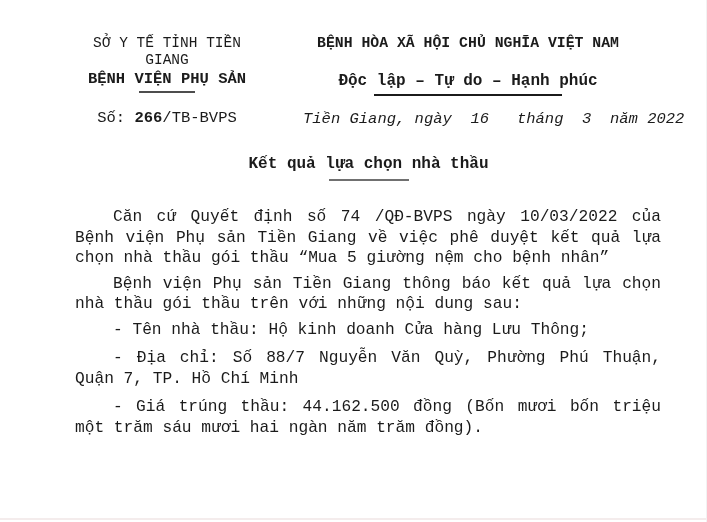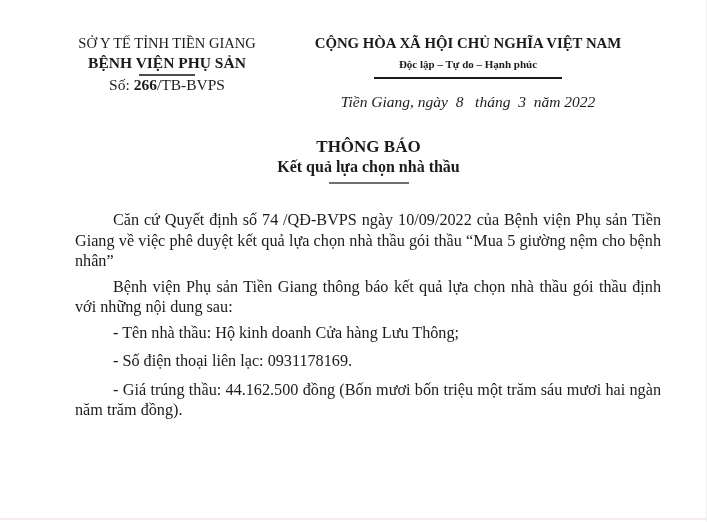--- a/index.html
+++ b/index.html
@@ -3,38 +3,38 @@
 <meta charset="utf-8">
 <style>
   * { margin: 0; padding: 0; box-sizing: border-box; }
   html, body { background: #ffffff; }
   .page {
     position: relative;
     width: 707px;
     height: 522px;
     background: #ffffff;
     overflow: hidden;
-    font-family: Liberation Serif, serif;
+    font-family: Liberation Mono, monospace;
     color: #1b1b1b;
     border-right: 1px solid #f2f2f2;
   }
   .header { display: flex; padding-top: 35px; }
   .header-col { text-align: center; }
   .header-col.left  { width: 200px; margin-left: 67px; }
   .header-col.right { width: 330px; margin-left: 36px; }
 
   .issuer-line1 { font-size: 14.5px; line-height: 17px; }
   .issuer-line2 { font-size: 15.5px; line-height: 19px; font-weight: bold; margin-top: 1px; }
   .rule { height: 0; }
   .rule-issuer { width: 56px; border-top: 2px solid #4d4d4d; margin: 2px auto 0; }
-  .doc-number { font-size: 15.5px; }
+  .doc-number { font-size: 15.5px; margin-top: 16px; }
   .doc-number .bold { font-weight: bold; }
 
   .nat-line1 { font-size: 14.8px; line-height: 17px; font-weight: bold; }
-  .nat-line2 { font-size: 11px; line-height: 19px; font-weight: bold; margin-top: 3px; }
+  .nat-line2 { font-size: 16px; line-height: 19px; font-weight: bold; margin-top: 20px; }
   .rule-motto { width: 188px; border-top: 2px solid #1b1b1b; margin: 3px auto 0; }
   .date-line { font-size: 15.5px; font-style: italic; margin-top: 14px; white-space: pre; }
 
   .title-block { margin-left: 75px; width: 587px; margin-top: 26px; text-align: center; }
   .title-1 { font-size: 17px; line-height: 20px; font-weight: bold; }
   .title-2 { font-size: 16px; line-height: 20px; font-weight: bold; }
   .title-3 { font-size: 17px; line-height: 21px; font-weight: bold; }
   .rule-title { width: 80px; border-top: 2.5px solid #707070; margin: 5px auto 0; }
 
   .doc-body { margin: 26px 45px 0 75px; }
@@ -64,37 +64,36 @@
   <div class="header">
 
     <div class="header-col left">
       <div class="issuer-line1">SỞ Y TẾ TỈNH TIỀN GIANG</div>
       <div class="issuer-line2">BỆNH VIỆN PHỤ SẢN</div>
       <div class="rule rule-issuer"></div>
       <div class="doc-number"><span>Số: </span><span class="bold">266</span><span>/TB-BVPS</span></div>
     </div>
 
     <div class="header-col right">
-      <div class="nat-line1">CỘNG HÒA XÃ HỘI CHỦ NGHĨA VIỆT NAM</div>
+      <div class="nat-line1">BỆNH HÒA XÃ HỘI CHỦ NGHĨA VIỆT NAM</div>
       <div class="nat-line2">Độc lập – Tự do – Hạnh phúc</div>
       <div class="rule rule-motto"></div>
-      <div class="date-line">Tiền Giang, ngày  8   tháng  3  năm 2022</div>
+      <div class="date-line">Tiền Giang, ngày  16   tháng  3  năm 2022</div>
     </div>
 
   </div>
 
   <div class="title-block">
-    <div class="title-1">THÔNG BÁO</div>
     <div class="title-2">Kết quả lựa chọn nhà thầu</div>
     <div class="rule rule-title"></div>
   </div>
 
   <div class="doc-body">
-    <p class="para">Căn cứ Quyết định số 74 /QĐ-BVPS ngày 10/09/2022 của Bệnh viện Phụ sản Tiền Giang về việc phê duyệt kết quả lựa chọn nhà thầu gói thầu “Mua 5 giường nệm cho bệnh nhân”</p>
-    <p class="para">Bệnh viện Phụ sản Tiền Giang thông báo kết quả lựa chọn nhà thầu gói thầu định với những nội dung sau:</p>
+    <p class="para">Căn cứ Quyết định số 74 /QĐ-BVPS ngày 10/03/2022 của Bệnh viện Phụ sản Tiền Giang về việc phê duyệt kết quả lựa chọn nhà thầu gói thầu “Mua 5 giường nệm cho bệnh nhân”</p>
+    <p class="para">Bệnh viện Phụ sản Tiền Giang thông báo kết quả lựa chọn nhà thầu gói thầu trên với những nội dung sau:</p>
     <p class="para item">- Tên nhà thầu: Hộ kinh doanh Cửa hàng Lưu Thông;</p>
-    <p class="para item">- Số điện thoại liên lạc: 0931178169.</p>
+    <p class="para item">- Địa chỉ: Số 88/7 Nguyễn Văn Quỳ, Phường Phú Thuận,   Quận 7, TP. Hồ Chí Minh</p>
     <p class="para item">- Giá trúng thầu: 44.162.500 đồng (Bốn mươi bốn triệu một trăm sáu mươi hai ngàn năm trăm đồng).</p>
   </div>
 
   <div class="bottom-edge"></div>
 
 </div>
 
 </body></html>

